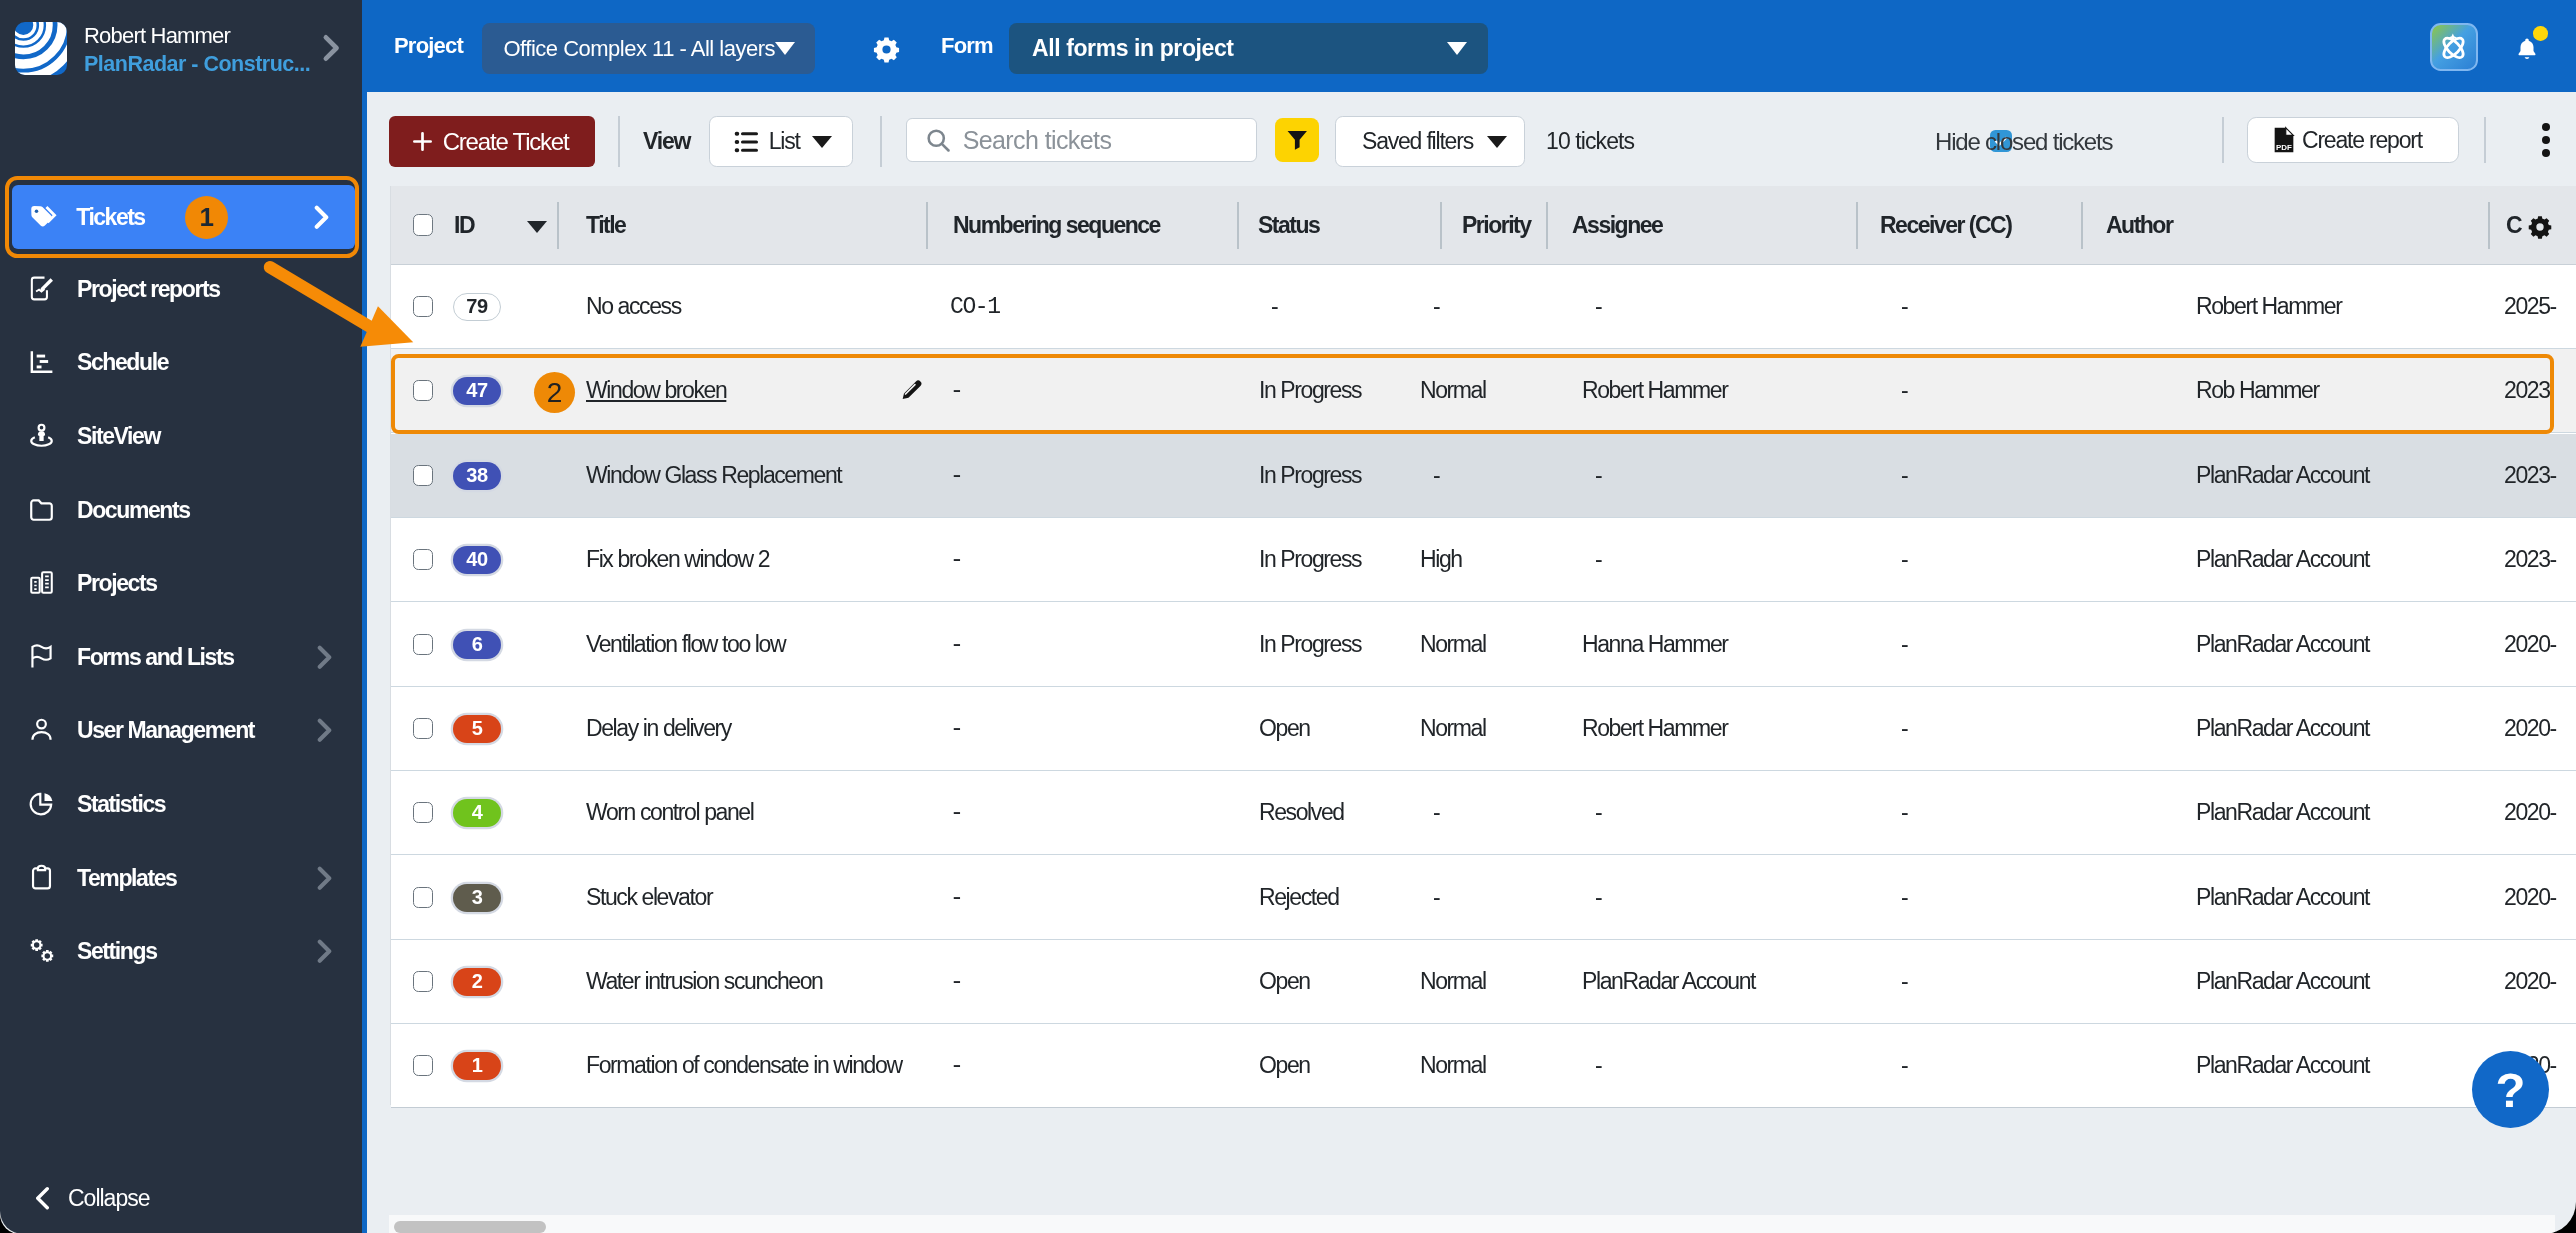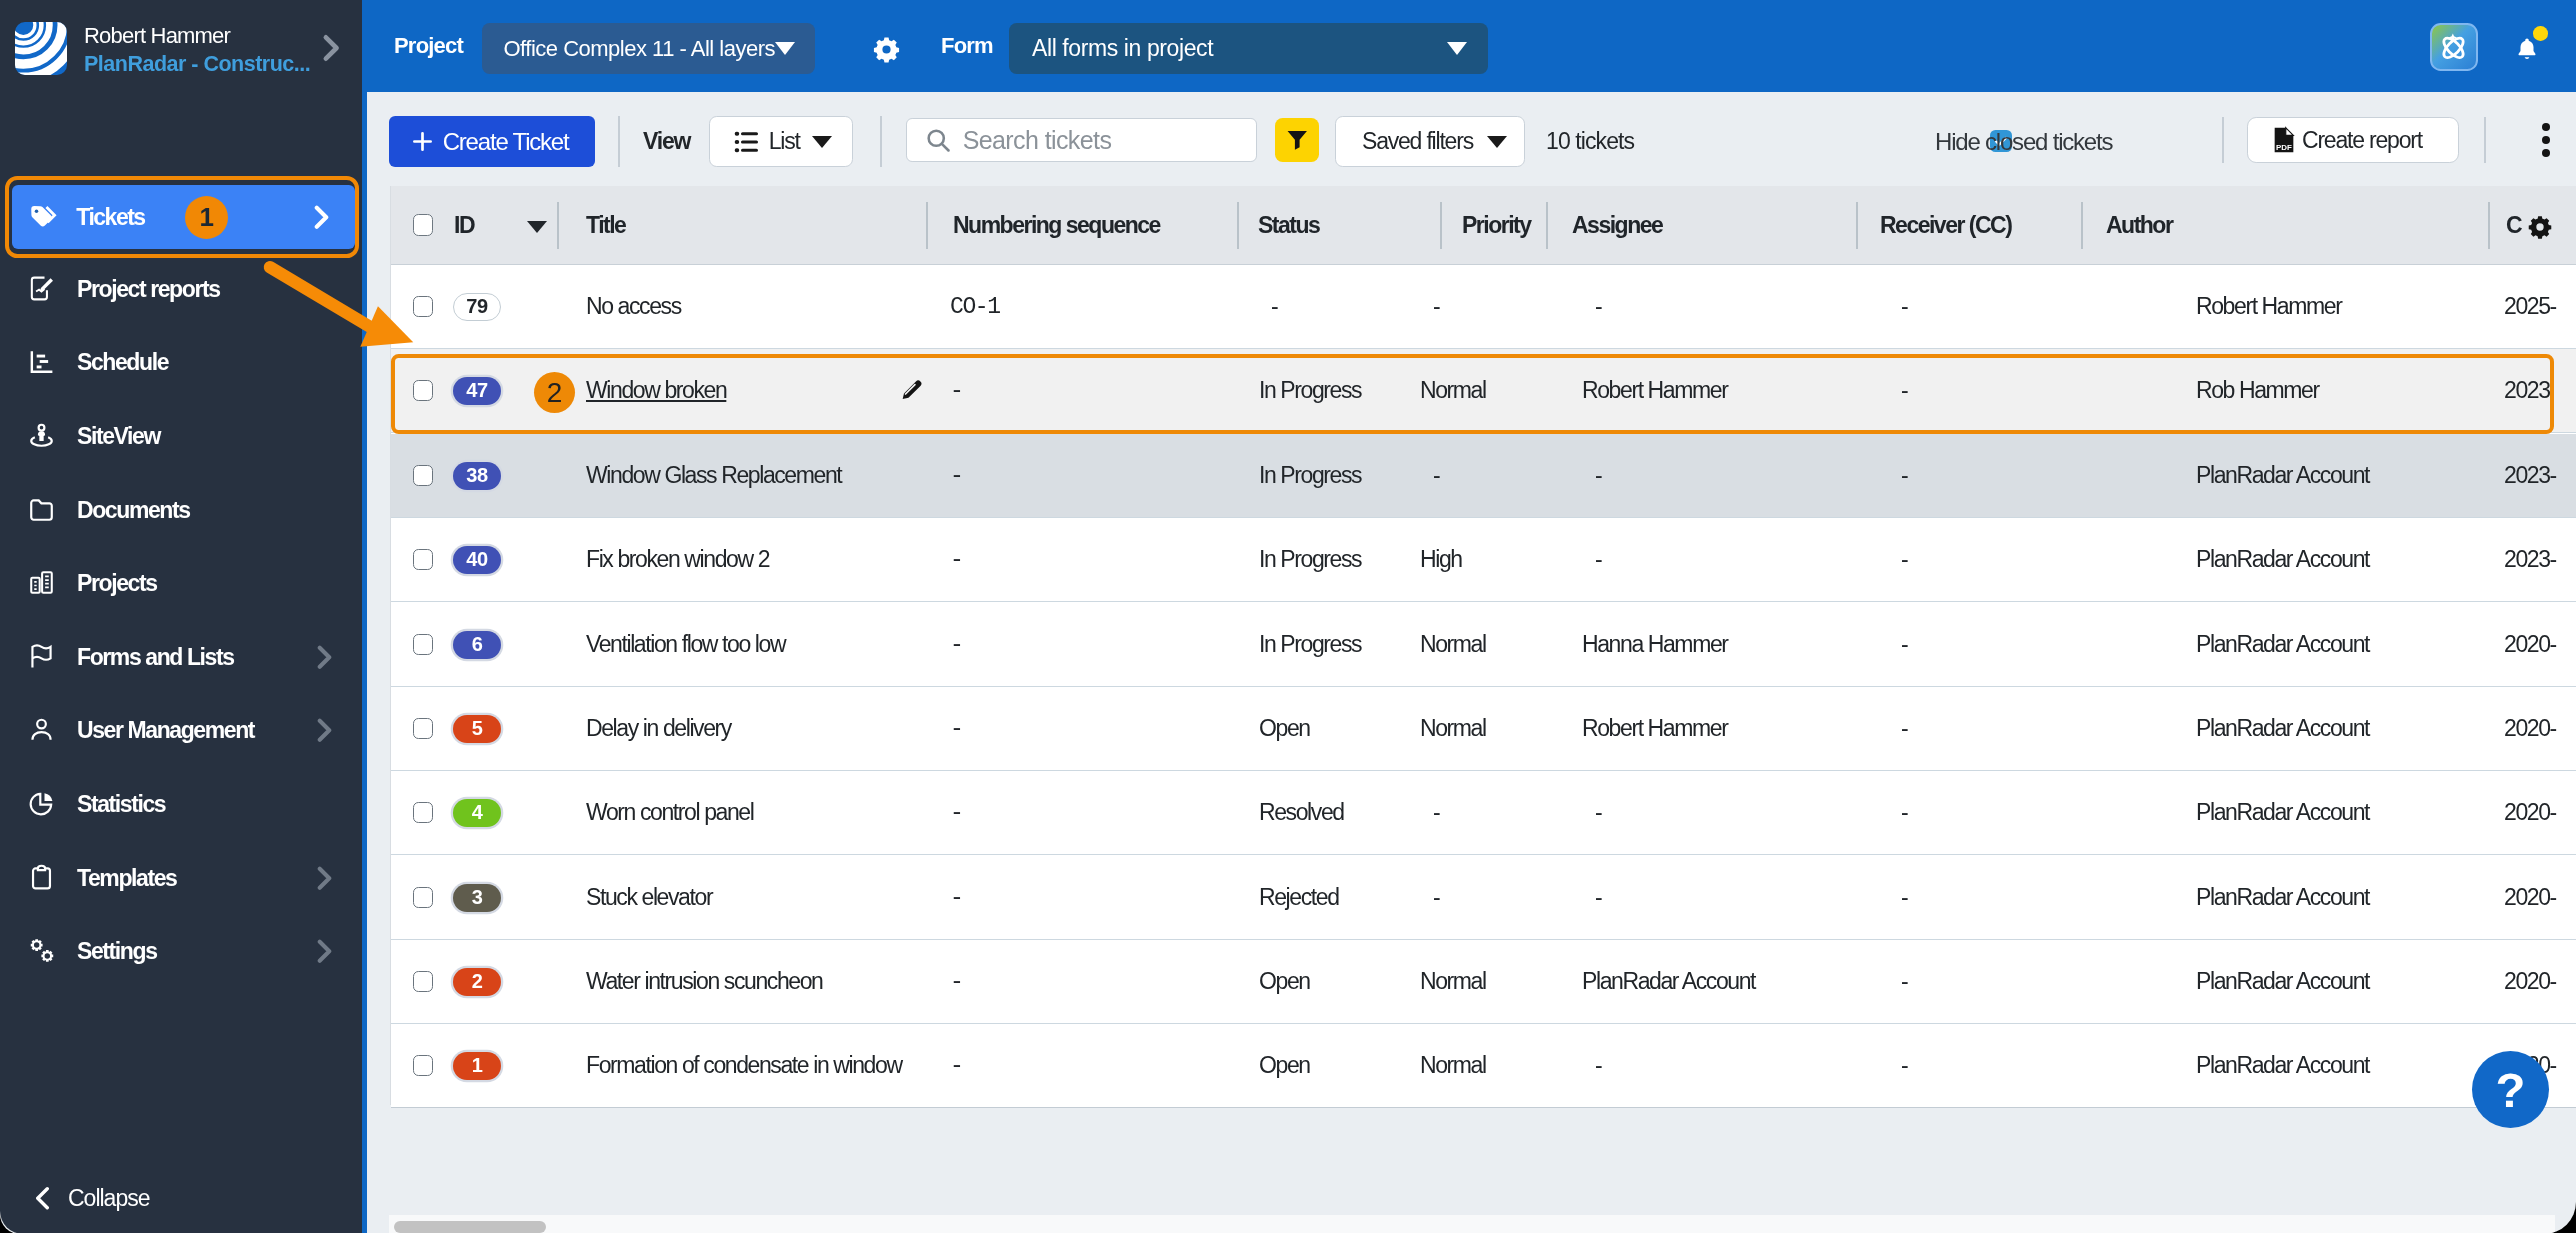--- a/index.html
+++ b/index.html
@@ -210,42 +210,42 @@
     <span class="tlabel" style="left:27px">Project</span>
     <div class="tdd" style="left:115px;width:333px;background:#2b5b92">
       <span style="margin-left:21.5px;font-size:22px;letter-spacing:-0.5px;white-space:nowrap">Office Complex 11 - All layers</span>
       <span class="caret" style="position:absolute;right:20px;top:19px"></span>
     </div>
     <svg class="abs" style="left:505px;top:35px" width="29" height="29" viewBox="0 0 24 24" fill="#fff">
       <path d="M10.3 2 h3.4 l0.5 2.3 a8 8 0 0 1 1.9 0.8 l2 -1.2 2.4 2.4 -1.2 2 a8 8 0 0 1 0.8 1.9 l2.3 0.5 v3.4 l-2.3 0.5 a8 8 0 0 1 -0.8 1.9 l1.2 2 -2.4 2.4 -2 -1.2 a8 8 0 0 1 -1.9 0.8 l-0.5 2.3 h-3.4 l-0.5 -2.3 a8 8 0 0 1 -1.9 -0.8 l-2 1.2 -2.4 -2.4 1.2 -2 a8 8 0 0 1 -0.8 -1.9 l-2.3 -0.5 v-3.4 l2.3 -0.5 a8 8 0 0 1 0.8 -1.9 l-1.2 -2 2.4 -2.4 2 1.2 a8 8 0 0 1 1.9 -0.8 z M12 8.6 a3.4 3.4 0 1 0 0 6.8 a3.4 3.4 0 0 0 0 -6.8 z" fill-rule="evenodd"></path>
     </svg>
     <span class="tlabel" style="left:574px">Form</span>
     <div class="tdd" style="left:642px;width:479px;background:#1c5480">
-      <span style="margin-left:23px;font-size:23px;font-weight:400;letter-spacing:-0.4px;white-space:nowrap">All forms in project</span>
+      <span style="margin-left:23px;font-size:23px;font-weight:700;letter-spacing:-0.4px;white-space:nowrap">All forms in project</span>
       <span class="caret" style="position:absolute;right:21.5px;top:19px"></span>
     </div>
 
     <div class="abs" style="left:2063px;top:23px;width:48px;height:48px;border-radius:10.7px;border:2.3px solid #80b7f0;background:linear-gradient(135deg,#8fc843 0%,#45a0e2 45%,#2b7fd4 100%);">
       <svg class="abs" style="left:5.4px;top:5.4px" width="33" height="33" viewBox="0 0 24 24" fill="none" stroke="#fff" stroke-width="2">
         <ellipse cx="12" cy="13" rx="9" ry="4.2" transform="rotate(45 12 13)"></ellipse>
         <ellipse cx="12" cy="13" rx="9" ry="4.2" transform="rotate(-45 12 13)"></ellipse>
         <path d="M11.5 2.5 l0.9 2.1 2.1 0.9 -2.1 0.9 -0.9 2.1 -0.9 -2.1 -2.1 -0.9 2.1 -0.9 z" fill="#fff" stroke="none"></path>
       </svg>
     </div>
 
     <svg class="abs" style="left:2147px;top:35px" width="26" height="28" viewBox="0 0 24 24" fill="#fff">
       <path d="M12 2.2 c0.9 0 1.6 0.7 1.6 1.6 v0.5 c2.6 0.7 4.4 3 4.4 5.9 v3.6 l1.7 2.6 a0.9 0.9 0 0 1 -0.75 1.4 H5.05 a0.9 0.9 0 0 1 -0.75 -1.4 l1.7 -2.6 v-3.6 c0 -2.9 1.8 -5.2 4.4 -5.9 v-0.5 c0 -0.9 0.7 -1.6 1.6 -1.6 z"></path>
       <path d="M9.8 19.5 a2.3 2.3 0 0 0 4.4 0 z"></path>
     </svg>
     <div class="abs" style="left:2166px;top:26px;width:14.6px;height:14.6px;border-radius:50%;background:#ffd60a"></div>
   </div>
 
   <div id="toolbar">
 
-    <div class="btn" style="left:389px;top:116px;width:206px;height:51px;background:#1d4ed8;border-radius:6.1px">
+    <div class="btn" style="left:389px;top:116px;width:206px;height:51px;background:#7f1d1d;border-radius:6.1px">
       <svg style="margin-left:21.5px" width="23" height="23" viewBox="0 0 24 24" fill="none" stroke="#fff" stroke-width="2.8" stroke-linecap="round">
           <path d="M12 3.5 v17 M3.5 12 h17"></path>
         </svg>
       <span style="margin-left:9.2px;color:#fff;font-size:24px;letter-spacing:-1.2px;white-space:nowrap">Create Ticket</span>
     </div>
     <div class="vdiv" style="left:618px;top:116px;height:51px"></div>
     <span class="abs toolt" style="left:643px;top:116px;height:51px;display:flex;align-items:center;font-weight:700;font-size:23px">View</span>
 
     <div class="btn wbtn" style="left:709px;top:116px;width:144px;height:51px">
       <svg style="margin-left:21.5px" width="28" height="28" viewBox="0 0 24 24" fill="none" stroke="#1a1a1a" stroke-width="2.6" stroke-linecap="round">

